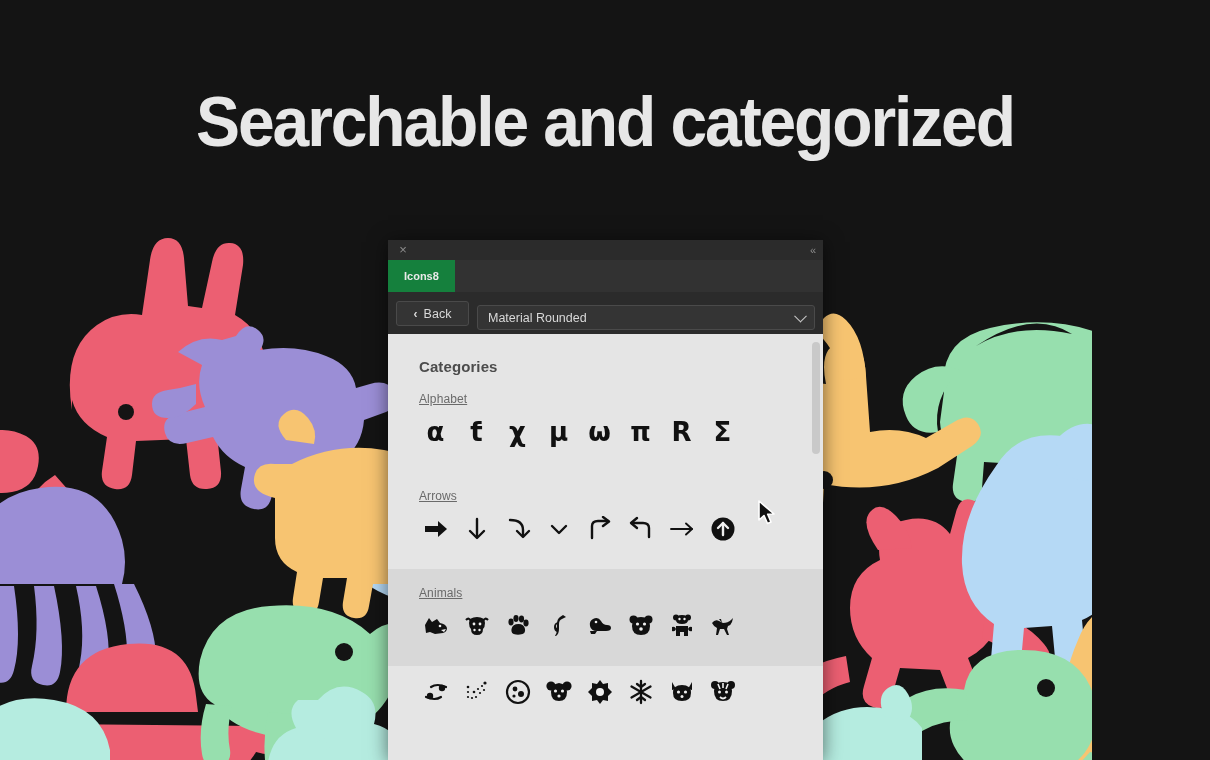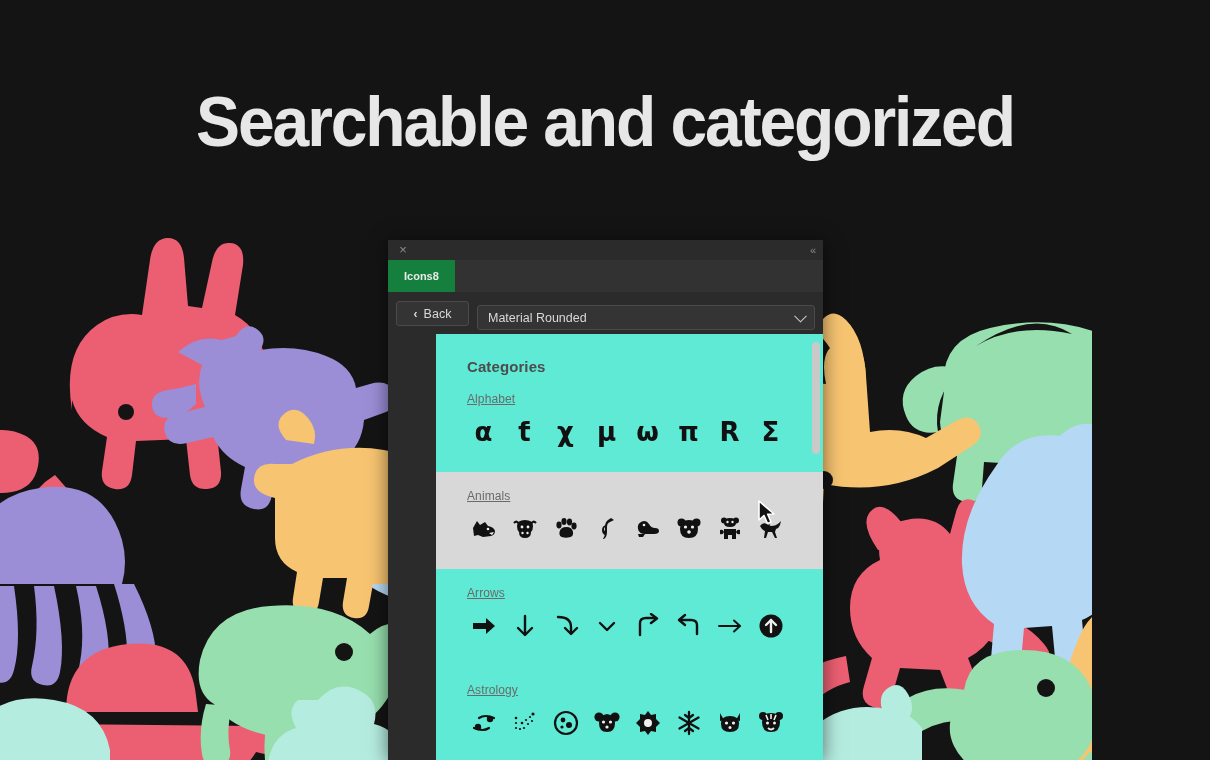--- a/index.html
+++ b/index.html
@@ -103,24 +103,23 @@
     position: absolute; right: 9px; top: 50%;
     width: 9px; height: 9px;
     border-right: 1.6px solid #c9c9c9;
     border-bottom: 1.6px solid #c9c9c9;
     transform: translateY(-70%) rotate(45deg);
   }
 
   
   .panel-body {
     flex: 1;
-    background: #5eead4;
+    background: #e5e5e5;
     position: relative;
     overflow: hidden;
-    margin-left: 48px;
   }
   .section-head {
     color: #4c4c4c;
     font-size: 15px;
     font-weight: 600;
     padding: 24px 0 0 31px;
     letter-spacing: .1px;
   }
   .cat-block { padding-bottom: 6px; }
   .cat-block.hover { background: #d8d8d8; }
@@ -329,20 +328,73 @@
             </div>
           <div class="icon-cell">
               <span class="glyph">R</span>
             </div>
           <div class="icon-cell">
               <span class="glyph">Σ</span>
             </div>
         </div>
       </div>
 
+      <div class="cat-block">
+        <div class="cat-title">Arrows</div>
+        <div class="icon-row">
+          <div class="icon-cell">
+            <svg width="26" height="26" viewBox="0 0 26 26" fill="#111">
+                <path d="M2 10 L15 10 L15 5 L24 13 L15 21 L15 16 L2 16 Z"></path>
+              </svg>
+          </div>
+          <div class="icon-cell">
+            <svg width="26" height="26" viewBox="0 0 26 26" fill="none" stroke="#111" stroke-width="2.4" stroke-linecap="round" stroke-linejoin="round">
+                <path d="M13 3 L13 21"></path>
+                <path d="M6 15 L13 22 L20 15"></path>
+              </svg>
+          </div>
+          <div class="icon-cell">
+            <svg width="26" height="26" viewBox="0 0 26 26" fill="none" stroke="#111" stroke-width="2.4" stroke-linecap="round" stroke-linejoin="round">
+                <path d="M5 4 Q18 4 18 14 L18 20"></path>
+                <path d="M12 15 L18 21 L24 15" fill="none"></path>
+              </svg>
+          </div>
+          <div class="icon-cell">
+            <svg width="26" height="26" viewBox="0 0 26 26" fill="none" stroke="#111" stroke-width="2.4" stroke-linecap="round" stroke-linejoin="round">
+                <path d="M6 10 L13 17 L20 10"></path>
+              </svg>
+          </div>
+          <div class="icon-cell">
+            <svg width="26" height="26" viewBox="0 0 26 26" fill="none" stroke="#111" stroke-width="2.4" stroke-linecap="round" stroke-linejoin="round">
+                <path d="M5 22 L5 10 Q5 5 11 5 L21 5"></path>
+                <path d="M16 1 L22 5.5 L16 10"></path>
+              </svg>
+          </div>
+          <div class="icon-cell">
+            <svg width="26" height="26" viewBox="0 0 26 26" fill="none" stroke="#111" stroke-width="2.4" stroke-linecap="round" stroke-linejoin="round">
+                <path d="M21 21 L21 12 Q21 7 15 7 L4 7"></path>
+                <path d="M9 2 L3 7 L9 12"></path>
+              </svg>
+          </div>
+          <div class="icon-cell">
+            <svg width="26" height="26" viewBox="0 0 26 26" fill="none" stroke="#111" stroke-width="1.9" stroke-linecap="round" stroke-linejoin="round">
+                <path d="M2 13 L23 13"></path>
+                <path d="M17 7.5 L23 13 L17 18.5"></path>
+              </svg>
+          </div>
+          <div class="icon-cell">
+            <svg width="26" height="26" viewBox="0 0 26 26">
+                <circle cx="13" cy="13" r="11.5" fill="#111"></circle>
+                <path d="M13 19 L13 7" stroke="#efefef" stroke-width="2.4" stroke-linecap="round"></path>
+                <path d="M8 12 L13 7 L18 12" stroke="#efefef" stroke-width="2.4" fill="none" stroke-linecap="round" stroke-linejoin="round"></path>
+              </svg>
+          </div>
+        </div>
+      </div>
+
       <div class="cat-block hover">
         <div class="cat-title">Animals</div>
         <div class="icon-row">
           <div class="icon-cell">
             <svg width="26" height="26" viewBox="0 0 26 26" fill="#111">
                 <path d="M2 12 L6 5 L9 9 L14 6 L17 10 Q23 11 24 15 Q24 19 20 20 L12 21 L7 19 L3 20 Z"></path>
                 <circle cx="17" cy="13" r="1.3" fill="#efefef"></circle>
                 <path d="M18 17 L23 16 L21 19 Z" fill="#efefef"></path>
               </svg>
           </div>
@@ -403,74 +455,20 @@
           <div class="icon-cell">
             <svg width="26" height="26" viewBox="0 0 26 26" fill="#111">
                 <path d="M2 10 Q5 6 9 8 L13 10 Q18 10 21 7 L23 5 L22 9 Q21 12 18 13 L17 16 L19 22 L17 22 L14 16 L10 16 L8 22 L6 22 L7 15 Q4 14 2 10 Z"></path>
                 <path d="M12 10 L9 6 L11 6 Z"></path>
               </svg>
           </div>
         </div>
       </div>
 
       <div class="cat-block">
-        <div class="cat-title">Arrows</div>
-        <div class="icon-row">
-          <div class="icon-cell">
-            <svg width="26" height="26" viewBox="0 0 26 26" fill="#111">
-                <path d="M2 10 L15 10 L15 5 L24 13 L15 21 L15 16 L2 16 Z"></path>
-              </svg>
-          </div>
-          <div class="icon-cell">
-            <svg width="26" height="26" viewBox="0 0 26 26" fill="none" stroke="#111" stroke-width="2.4" stroke-linecap="round" stroke-linejoin="round">
-                <path d="M13 3 L13 21"></path>
-                <path d="M6 15 L13 22 L20 15"></path>
-              </svg>
-          </div>
-          <div class="icon-cell">
-            <svg width="26" height="26" viewBox="0 0 26 26" fill="none" stroke="#111" stroke-width="2.4" stroke-linecap="round" stroke-linejoin="round">
-                <path d="M5 4 Q18 4 18 14 L18 20"></path>
-                <path d="M12 15 L18 21 L24 15" fill="none"></path>
-              </svg>
-          </div>
-          <div class="icon-cell">
-            <svg width="26" height="26" viewBox="0 0 26 26" fill="none" stroke="#111" stroke-width="2.4" stroke-linecap="round" stroke-linejoin="round">
-                <path d="M6 10 L13 17 L20 10"></path>
-              </svg>
-          </div>
-          <div class="icon-cell">
-            <svg width="26" height="26" viewBox="0 0 26 26" fill="none" stroke="#111" stroke-width="2.4" stroke-linecap="round" stroke-linejoin="round">
-                <path d="M5 22 L5 10 Q5 5 11 5 L21 5"></path>
-                <path d="M16 1 L22 5.5 L16 10"></path>
-              </svg>
-          </div>
-          <div class="icon-cell">
-            <svg width="26" height="26" viewBox="0 0 26 26" fill="none" stroke="#111" stroke-width="2.4" stroke-linecap="round" stroke-linejoin="round">
-                <path d="M21 21 L21 12 Q21 7 15 7 L4 7"></path>
-                <path d="M9 2 L3 7 L9 12"></path>
-              </svg>
-          </div>
-          <div class="icon-cell">
-            <svg width="26" height="26" viewBox="0 0 26 26" fill="none" stroke="#111" stroke-width="1.9" stroke-linecap="round" stroke-linejoin="round">
-                <path d="M2 13 L23 13"></path>
-                <path d="M17 7.5 L23 13 L17 18.5"></path>
-              </svg>
-          </div>
-          <div class="icon-cell">
-            <svg width="26" height="26" viewBox="0 0 26 26">
-                <circle cx="13" cy="13" r="11.5" fill="#111"></circle>
-                <path d="M13 19 L13 7" stroke="#efefef" stroke-width="2.4" stroke-linecap="round"></path>
-                <path d="M8 12 L13 7 L18 12" stroke="#efefef" stroke-width="2.4" fill="none" stroke-linecap="round" stroke-linejoin="round"></path>
-              </svg>
-          </div>
-        </div>
-      </div>
-
-      <div class="cat-block">
-        <div class="cat-title">Astrology</div>
         <div class="icon-row">
           <div class="icon-cell">
             <svg width="26" height="26" viewBox="0 0 26 26" fill="none" stroke="#111" stroke-width="2.2" stroke-linecap="round">
                 <path d="M23 8 Q14 4 8 8"></path>
                 <circle cx="19" cy="9" r="3.2" fill="#111" stroke="none"></circle>
                 <path d="M3 18 Q12 22 18 18"></path>
                 <circle cx="7" cy="17" r="3.2" fill="#111" stroke="none"></circle>
               </svg>
           </div>
           <div class="icon-cell">

